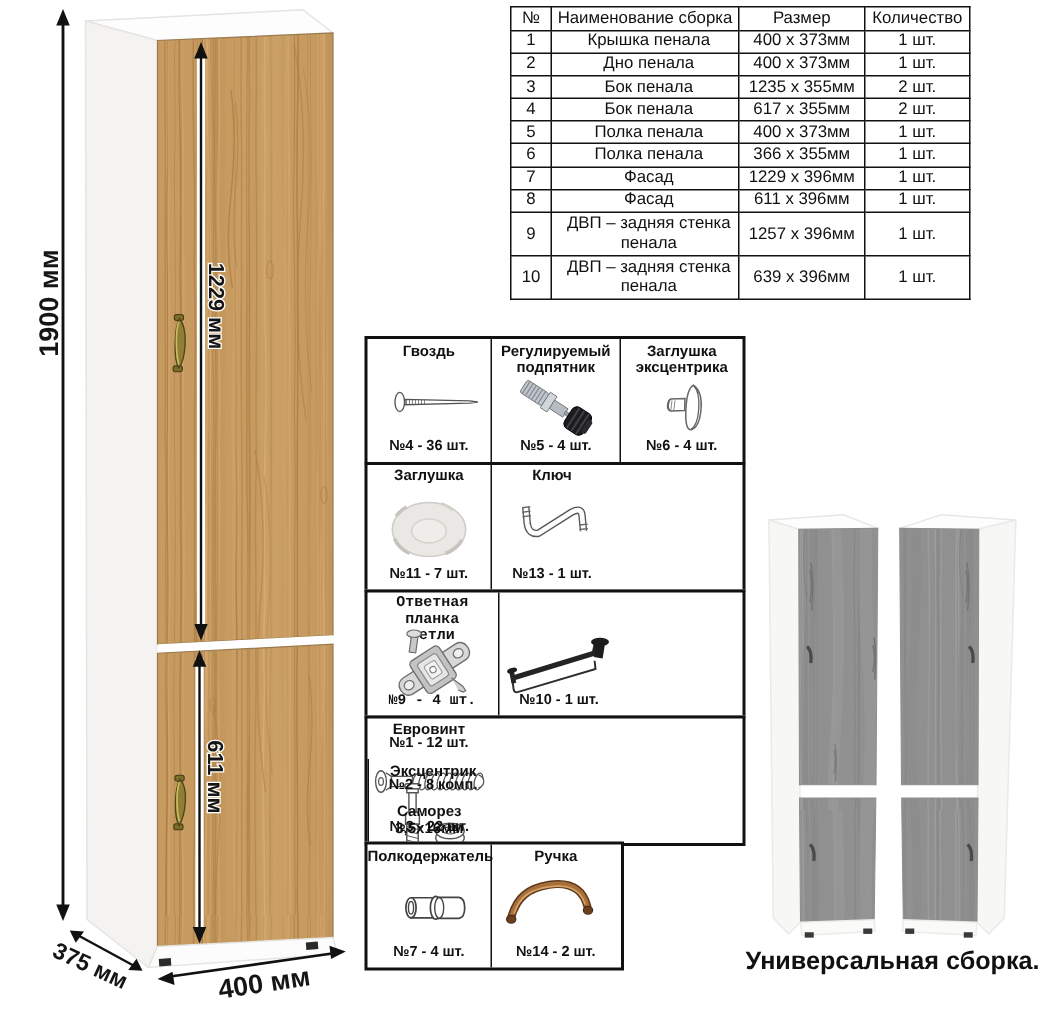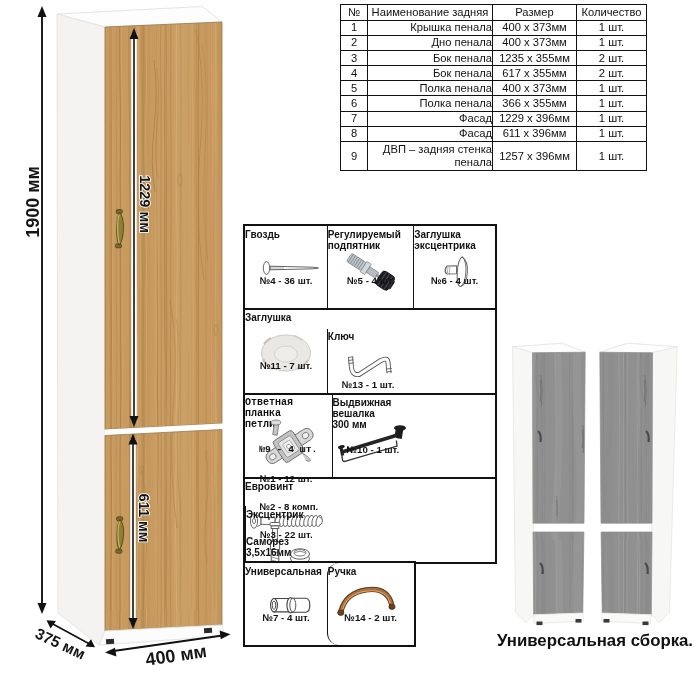--- a/index.html
+++ b/index.html
@@ -1,29 +1,29 @@
 <!DOCTYPE html>
 <html><head>
 <meta charset="utf-8">
 <style>
   html,body{margin:0;padding:0;background:#ffffff;}
   body{width:700px;height:683px;position:relative;font-family:"Liberation Sans",sans-serif;overflow:hidden;}
   .abs{position:absolute;}
   
   table.parts{border-collapse:collapse;table-layout:fixed;}
   table.parts td{border:1.6px solid #111;font-size:11.2px;color:#111;padding:0;line-height:1.15;overflow:hidden;}
-  table.parts td.nm{text-align:right;padding-left:5px;}
+  table.parts td.nm{text-align:center;padding-left:5px;}
   table.parts td{text-align:center;vertical-align:middle;}
   
   .hw{position:absolute;left:243px;top:224px;width:254px;}
   .hwrow{position:absolute;left:0;border:2.2px solid #111;background:#fff;box-sizing:border-box;display:flex;}
   .hwcell{box-sizing:border-box;position:relative;height:100%;}
   .hwcell + .hwcell{border-left:1.7px solid #111;}
-  .hwtitle{position:absolute;top:2.5px;left:0;right:0;text-align:left;font-weight:bold;font-size:10px;line-height:11px;color:#111;}
-  .hwcount{position:absolute;bottom:22px;left:0;right:0;text-align:center;font-weight:bold;font-size:9.7px;color:#111;}
+  .hwtitle{position:absolute;top:2.5px;left:0;right:0;text-align:center;font-weight:bold;font-size:10px;line-height:11px;color:#111;}
+  .hwcount{position:absolute;bottom:5px;left:0;right:0;text-align:center;font-weight:bold;font-size:9.7px;color:#111;}
   .hwicon{position:absolute;left:0;top:0;}
 </style>
 </head>
 <body>
 
 <svg class="abs" style="left:0;top:0" width="700" height="683" viewBox="0 0 700 683">
   <defs>
 
     <pattern id="oak" width="118" height="610" patternUnits="userSpaceOnUse">
       <rect width="118" height="610" fill="#c79b60"></rect>
@@ -241,21 +241,21 @@
 <table class="parts abs" style="left:340px;top:4px;width:306px;">
   <colgroup>
       <col style="width:27px">
       <col style="width:125px">
       <col style="width:84px">
       <col style="width:70px">
     </colgroup>
   <tbody>
       <tr style="height:15.5px">
         <td>№</td>
-        <td>Наименование задняя</td>
+        <td>Наименование сборка</td>
         <td>Размер</td>
         <td>Количество</td>
       </tr>
   <tr style="height:15.2px">
         <td>1</td>
         <td class="nm">Крышка пенала</td>
         <td>400 х 373мм</td>
         <td>1 шт.</td>
       </tr>
   <tr style="height:15.2px">
@@ -297,20 +297,26 @@
   <tr style="height:15.2px">
         <td>8</td>
         <td class="nm">Фасад</td>
         <td>611 х 396мм</td>
         <td>1 шт.</td>
       </tr>
   <tr style="height:29px">
         <td>9</td>
         <td class="nm">ДВП – задняя стенка пенала</td>
         <td>1257 х 396мм</td>
+        <td>1 шт.</td>
+      </tr>
+  <tr style="height:29px">
+        <td>10</td>
+        <td class="nm">ДВП – задняя стенка пенала</td>
+        <td>639 х 396мм</td>
         <td>1 шт.</td>
       </tr>
 </tbody>
   </table>
 
 <div class="hw" id="hwgrid">
 
   <div class="hwrow" style="top:0;height:86px;width:254px;">
 
     <div class="hwcell" style="width:81.8px;">
@@ -370,21 +376,21 @@
         <path d="M18,49 a24.5,18 0 0 0 10,10" stroke="#c8c4bd" stroke-width="2.4" fill="none"></path>
         <path d="M52,59 a24.5,18 0 0 0 11,-9" stroke="#c8c4bd" stroke-width="2.4" fill="none"></path>
         <path d="M26,28 a24.5,18 0 0 0 -7,6" stroke="#c8c4bd" stroke-width="2.2" fill="none"></path>
         <path d="M57,30 a24.5,18 0 0 0 -8,-4.4" stroke="#d2cec8" stroke-width="2" fill="none"></path>
         <ellipse cx="41" cy="44" rx="11.5" ry="8" fill="#efedea" stroke="#d6d2cc" stroke-width="1"></ellipse>
       </svg>
       <div class="hwcount">№11 - 7 шт.</div>
     </div>
 
 
-    <div class="hwcell" style="width:81.4px;margin-top:19px;">
+    <div class="hwcell" style="width:81.4px;">
       <div class="hwtitle">Ключ</div>
 
       <svg class="hwicon" width="79" height="83" viewBox="0 0 79 83">
         <path d="M22.5,28 L23.5,39 q1,7.5 7.5,6.5 L53,31.5 q6.5,-3.5 7,2 L61,44" fill="none" stroke="#555" stroke-width="5.0"></path>
         <path d="M22.5,28 L23.5,39 q1,7.5 7.5,6.5 L53,31.5 q6.5,-3.5 7,2 L61,44" fill="none" stroke="#fdfdfd" stroke-width="3.2"></path>
         <path d="M20,28.5 l5.5,-0.7 m-5.3,3.7 l5.5,-0.7 m-5.3,3.7 l5.5,-0.7" stroke="#666" stroke-width="0.9" fill="none"></path>
         <path d="M58.3,40 l5.5,-0.6 m-5.4,3.6 l5.5,-0.6" stroke="#666" stroke-width="0.9" fill="none"></path>
       </svg>
       <div class="hwcount">№13 - 1 шт.</div>
     </div>
@@ -409,21 +415,20 @@
         <g>
           <rect x="28.6" y="29" width="4.4" height="11" fill="#c9c9c9" stroke="#6e6e6e" stroke-width="0.8" transform="rotate(8 31 34)"></rect>
           <ellipse cx="31" cy="27.5" rx="4.8" ry="2.5" fill="#dcdcdc" stroke="#6e6e6e" stroke-width="0.8"></ellipse>
           <path d="M56,57 l7.5,5.5 l2,3 l-1.8,0.9 l-3.2,-1.4" fill="#d0d0d0" stroke="#6e6e6e" stroke-width="0.8"></path>
         </g>
       </svg>
       <div class="hwcount">№9 - 4 шт.</div>
     </div>
 
     <div class="hwcell" style="width:81.4px;">
-      <div class="hwtitle">Выдвижная<br>вешалка<br>300 мм</div>
 
       <svg class="hwicon" width="79" height="82" viewBox="0 0 79 82">
         <g fill="none">
           <path d="M9,57 L63,40.5" stroke="#242424" stroke-width="3.6"></path>
           <path d="M8.6,58 l0.8,6.5 q0.4,2.4 2.6,1.9 L64,51 l-0.6,-5.5" stroke="#2e2e2e" stroke-width="1.3"></path>
           <path d="M63.5,41 l1.5,-7" stroke="#242424" stroke-width="4.2"></path>
           <ellipse cx="67" cy="33" rx="6" ry="2.8" fill="#1d1d1d"></ellipse>
           <rect x="63.5" y="34.5" width="6" height="9" fill="#1d1d1d" transform="rotate(9 66 39)"></rect>
           <path d="M8,52.5 l1.6,8" stroke="#242424" stroke-width="3.2"></path>
           <ellipse cx="8.4" cy="52" rx="3.4" ry="1.7" fill="#1d1d1d" transform="rotate(-16 8.4 52)"></ellipse>
@@ -507,36 +512,36 @@
         <path d="M57,38.2 L66.5,41.2 L57,47.6 q1.6,-4.8 0,-9.4 Z" fill="#fff" stroke="#555" stroke-width="0.85"></path>
         </g>
       </svg>
       <div class="hwcount">№3 - 22 шт.</div>
     </div>
   </div>
 
   <div class="hwrow" style="top:337px;height:85.5px;width:172.6px;">
 
     <div class="hwcell" style="width:81.8px;">
-      <div class="hwtitle">Универсальная</div>
+      <div class="hwtitle">Полкодержатель</div>
 
       <svg class="hwicon" width="81" height="81" viewBox="0 0 81 81">
         <g stroke="#444" stroke-width="1.15" fill="#fff">
           <path d="M29,35.5 l15,0 l0,13.4 l-15,0 Z"></path>
           <ellipse cx="29" cy="42.2" rx="3.4" ry="6.7"></ellipse>
           <ellipse cx="29" cy="42.2" rx="1.7" ry="4.2" stroke-width="0.9"></ellipse>
           <ellipse cx="45.5" cy="42.2" rx="3.6" ry="7.6"></ellipse>
           <path d="M47.5,35.2 l13.5,0 q3.8,0.6 3.8,7 q0,6.4 -3.8,7 l-13.5,0 Z"></path>
           <ellipse cx="47.8" cy="42.2" rx="3" ry="6.9" stroke-width="0.9"></ellipse>
         </g>
       </svg>
       <div class="hwcount">№7 - 4 шт.</div>
     </div>
 
-    <div class="hwcell" style="width:86.5px;border-radius:12px;">
+    <div class="hwcell" style="width:86.5px;">
       <div class="hwtitle">Ручка</div>
 
       <svg class="hwicon" width="84" height="81" viewBox="0 0 84 81">
         <path d="M13,48 C16.5,35.5 24,29 38,26.8 C52,24.8 60.5,29.5 63.5,41" fill="none" stroke="#5f3a1c" stroke-width="5.4" stroke-linecap="round"></path>
         <path d="M13,48 C16.5,35.5 24,29 38,26.8 C52,24.8 60.5,29.5 63.5,41" fill="none" stroke="#a96f3a" stroke-width="3.2" stroke-linecap="round"></path>
         <path d="M14.8,46 C18,35.5 25,30 38,28.2 C51,26.4 59.5,30.5 62,40" fill="none" stroke="#d8a468" stroke-width="1.2" opacity="0.95"></path>
         <ellipse cx="12.8" cy="49.8" rx="3.1" ry="2.6" fill="#6b401e" stroke="#4a2a12" stroke-width="0.8"></ellipse>
         <ellipse cx="64" cy="43.8" rx="3.1" ry="2.6" fill="#6b401e" stroke="#4a2a12" stroke-width="0.8"></ellipse>
       </svg>
       <div class="hwcount">№14 - 2 шт.</div>

